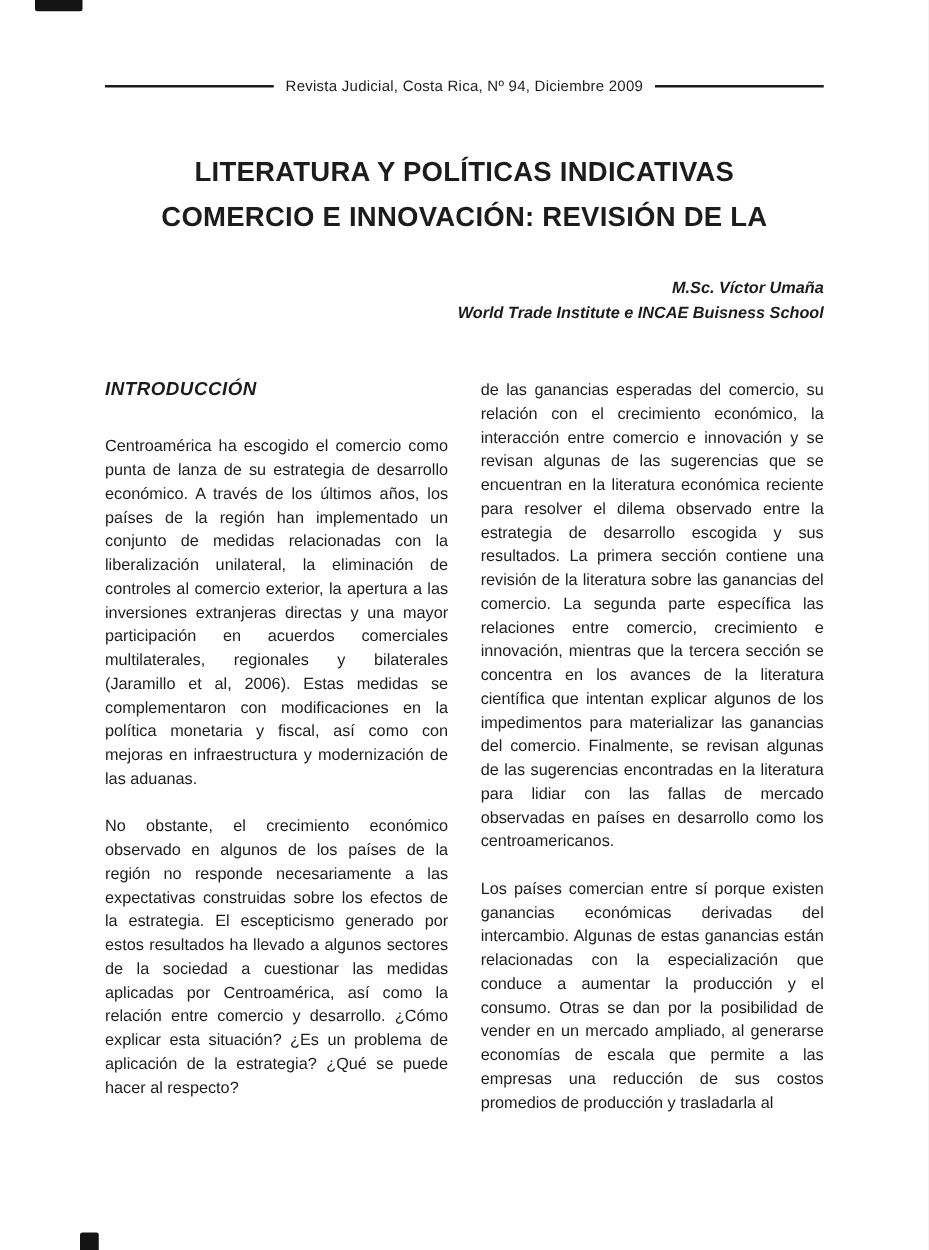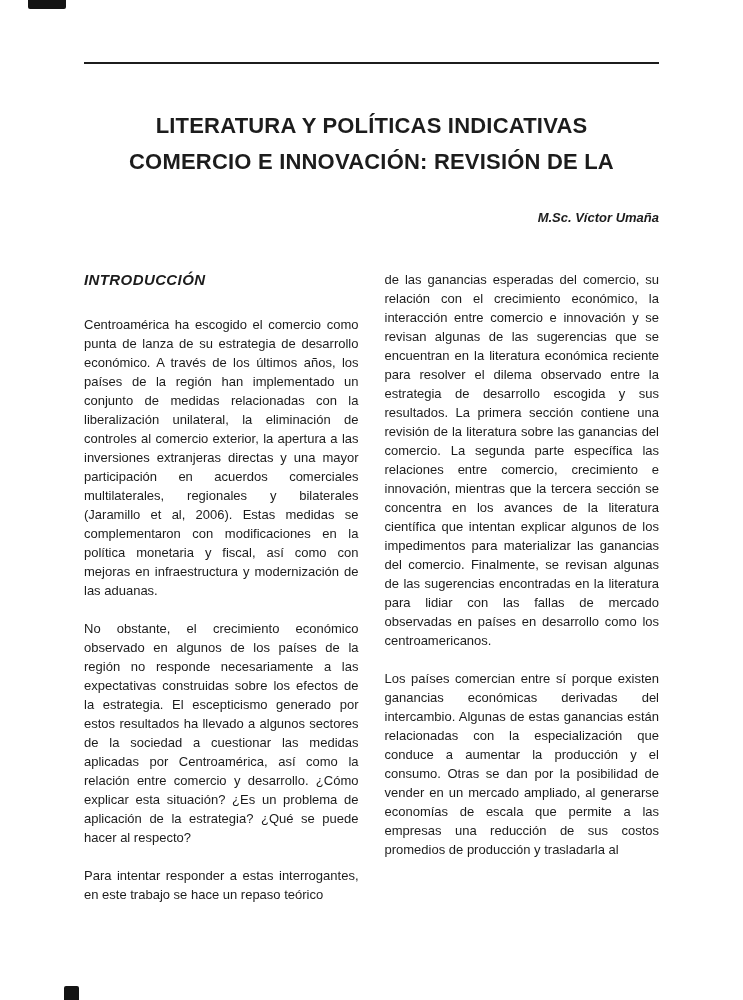--- a/index.html
+++ b/index.html
@@ -84,39 +84,40 @@
 </head>
 <body>
 
 <div class="page">
 
   <div class="artifact artifact-top"></div>
   <div class="artifact artifact-bottom"></div>
 
   <header class="journal-header">
     <span class="rule"></span>
+    <span class="journal-title">Revista Judicial, Costa Rica, Nº 94, Diciembre 2009</span>
     <span class="rule"></span>
   </header>
 
   <h1 class="article-title">
     <div>LITERATURA Y POLÍTICAS INDICATIVAS</div>
     <div>COMERCIO E INNOVACIÓN: REVISIÓN DE LA</div>
   </h1>
 
   <div class="author-block">
     <div>M.Sc. Víctor Umaña</div>
+    <div>World Trade Institute e INCAE Buisness School</div>
   </div>
 
   <div class="columns">
 
     <div class="column">
       <h2 class="section-heading">INTRODUCCIÓN</h2>
       <p>Centroamérica ha escogido el comercio como punta de lanza de su estrategia de desarrollo económico. A través de los últimos años, los países de la región han implementado un conjunto de medidas relacionadas con la liberalización unilateral, la eliminación de controles al comercio exterior, la apertura a las inversiones extranjeras directas y una mayor participación en acuerdos comerciales multilaterales, regionales y bilaterales (Jaramillo et al, 2006). Estas medidas se complementaron con modificaciones en la política monetaria y fiscal, así como con mejoras en infraestructura y modernización de las aduanas.</p>
       <p>No obstante, el crecimiento económico observado en algunos de los países de la región no responde necesariamente a las expectativas construidas sobre los efectos de la estrategia. El escepticismo generado por estos resultados ha llevado a algunos sectores de la sociedad a cuestionar las medidas aplicadas por Centroamérica, así como la relación entre comercio y desarrollo. ¿Cómo explicar esta situación? ¿Es un problema de aplicación de la estrategia? ¿Qué se puede hacer al respecto?</p>
-      <p>Para intentar responder a estas interrogantes, en este trabajo se hace un repaso teórico</p>
     </div>
 
     <div class="column">
       <p>de las ganancias esperadas del comercio, su relación con el crecimiento económico, la interacción entre comercio e innovación y se revisan algunas de las sugerencias que se encuentran en la literatura económica reciente para resolver el dilema observado entre la estrategia de desarrollo escogida y sus resultados. La primera sección contiene una revisión de la literatura sobre las ganancias del comercio. La segunda parte específica las relaciones entre comercio, crecimiento e innovación, mientras que la tercera sección se concentra en los avances de la literatura científica que intentan explicar algunos de los impedimentos para materializar las ganancias del comercio. Finalmente, se revisan algunas de las sugerencias encontradas en la literatura para lidiar con las fallas de mercado observadas en países en desarrollo como los centroamericanos.</p>
       <p>Los países comercian entre sí porque existen ganancias económicas derivadas del intercambio. Algunas de estas ganancias están relacionadas con la especialización que conduce a aumentar la producción y el consumo. Otras se dan por la posibilidad de vender en un mercado ampliado, al generarse economías de escala que permite a las empresas una reducción de sus costos promedios de producción y trasladarla al</p>
     </div>
 
   </div>
 
 </div>

